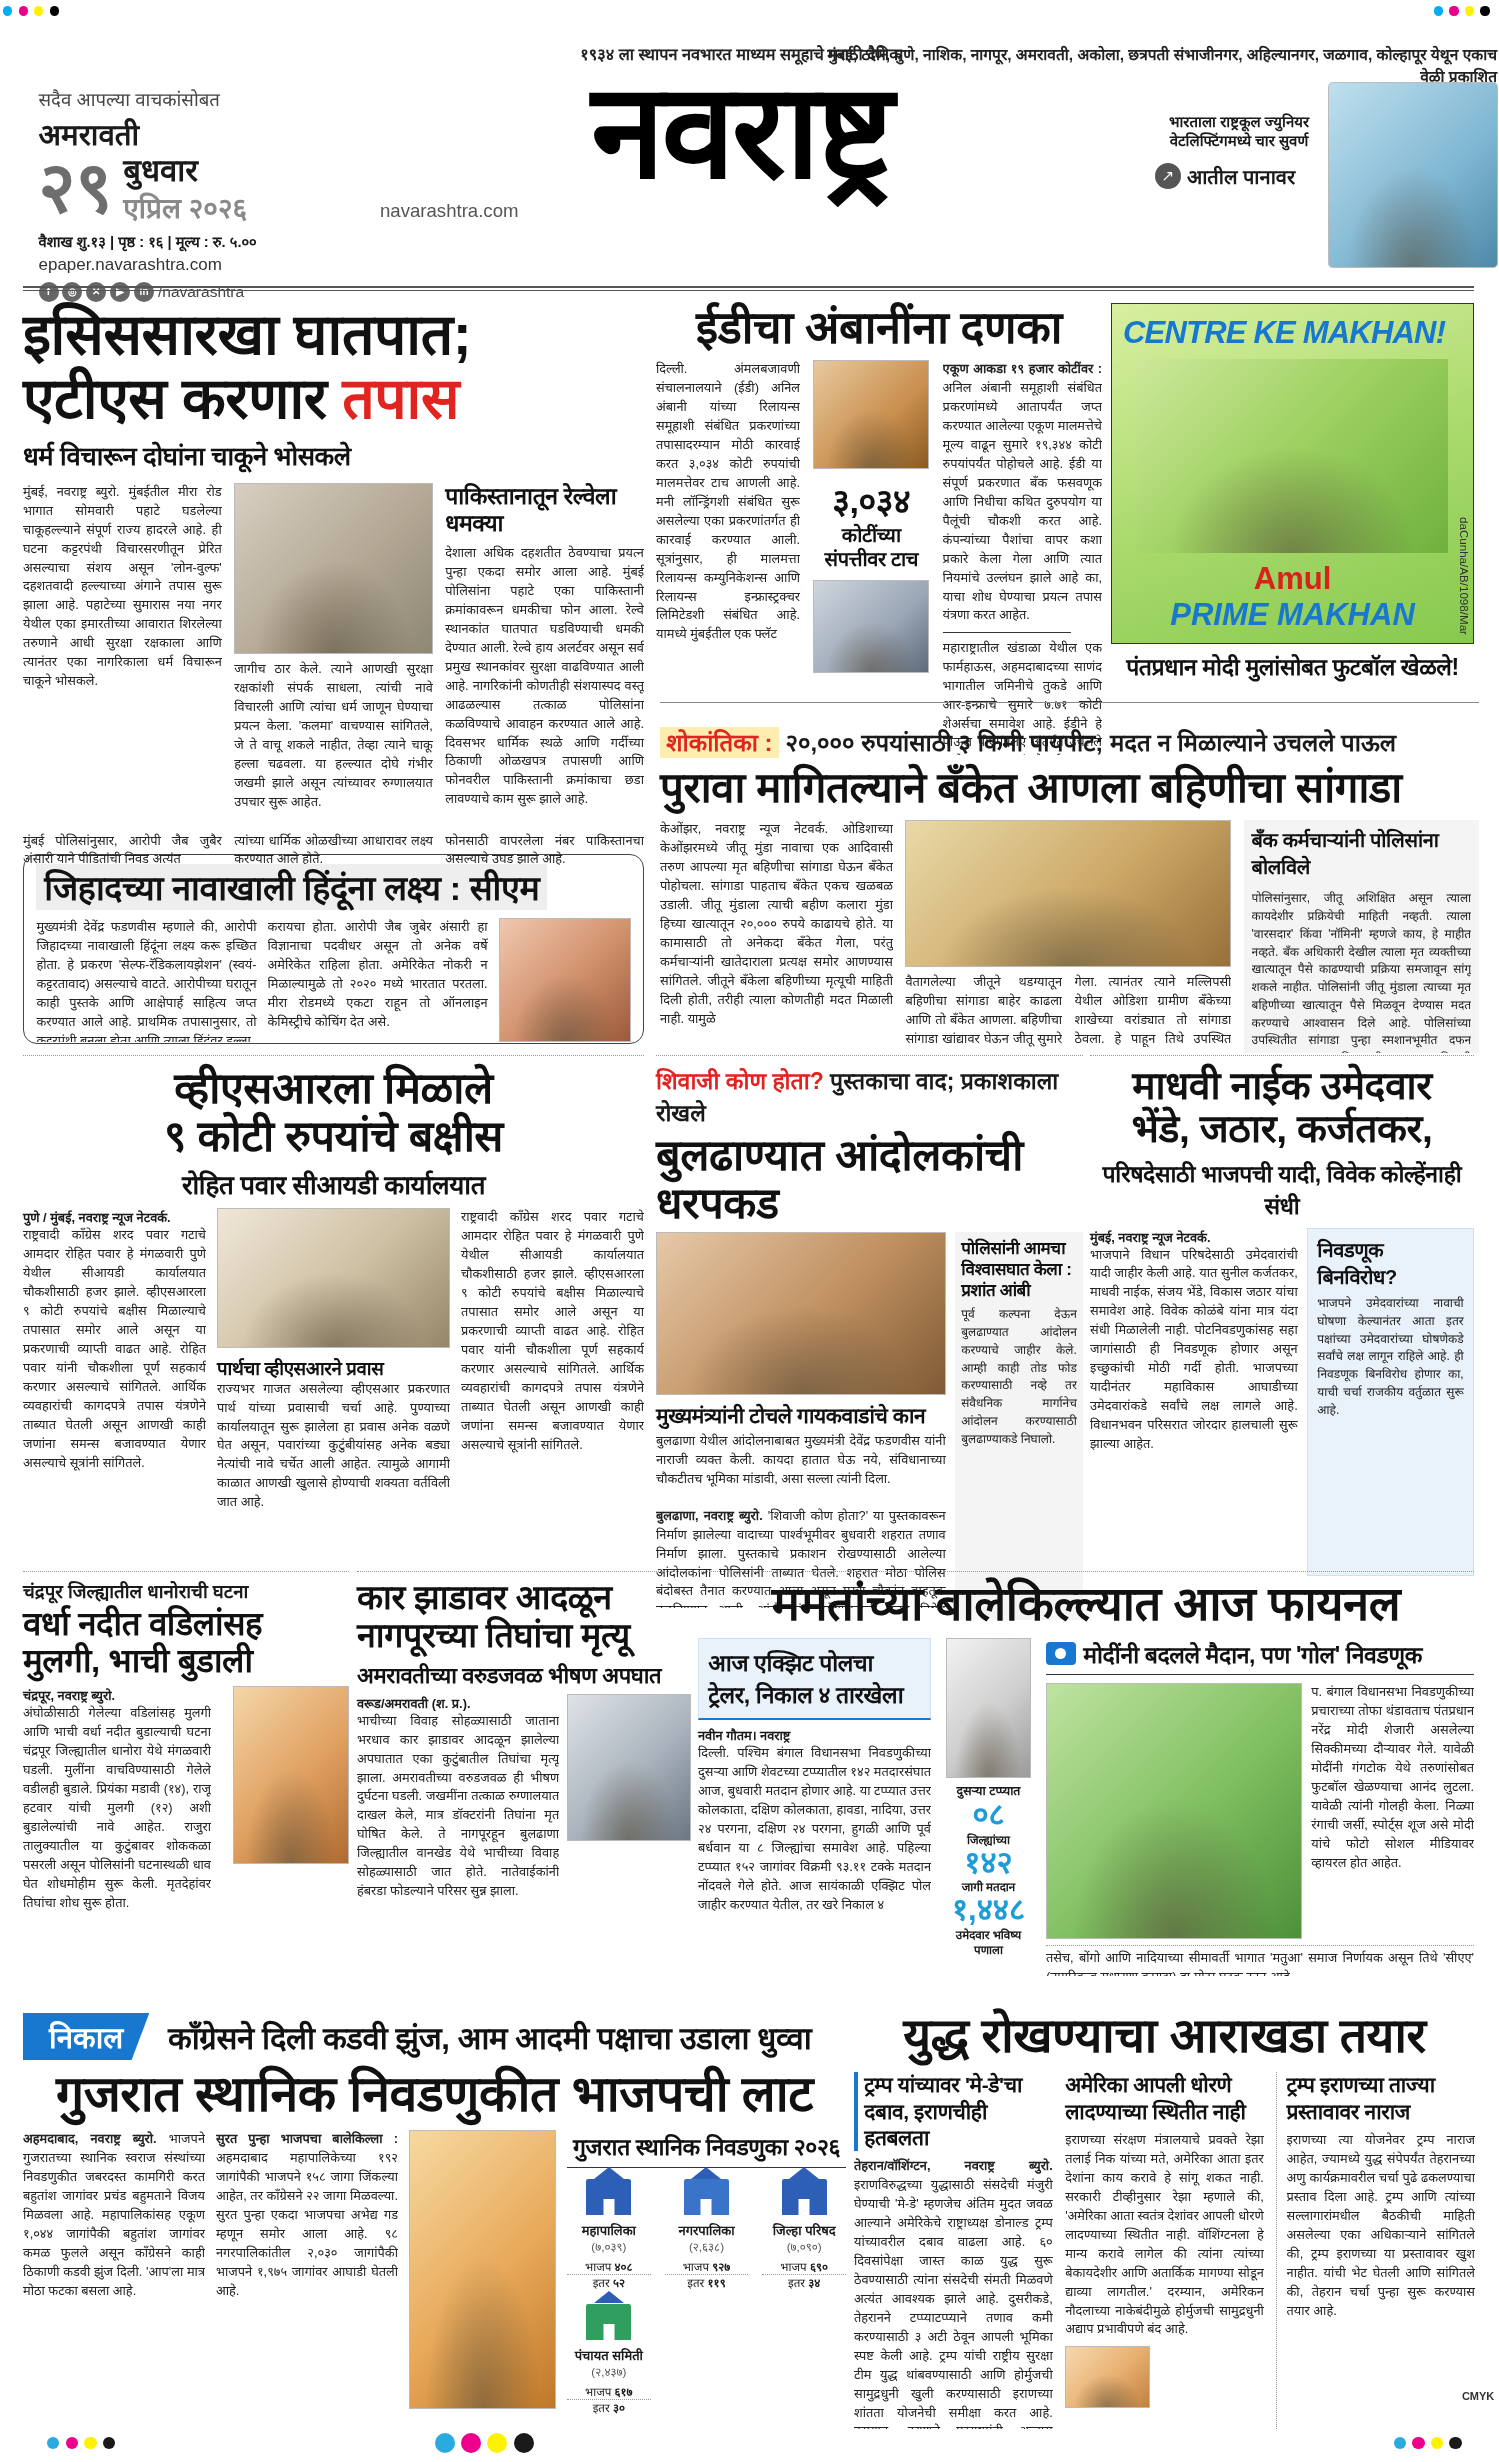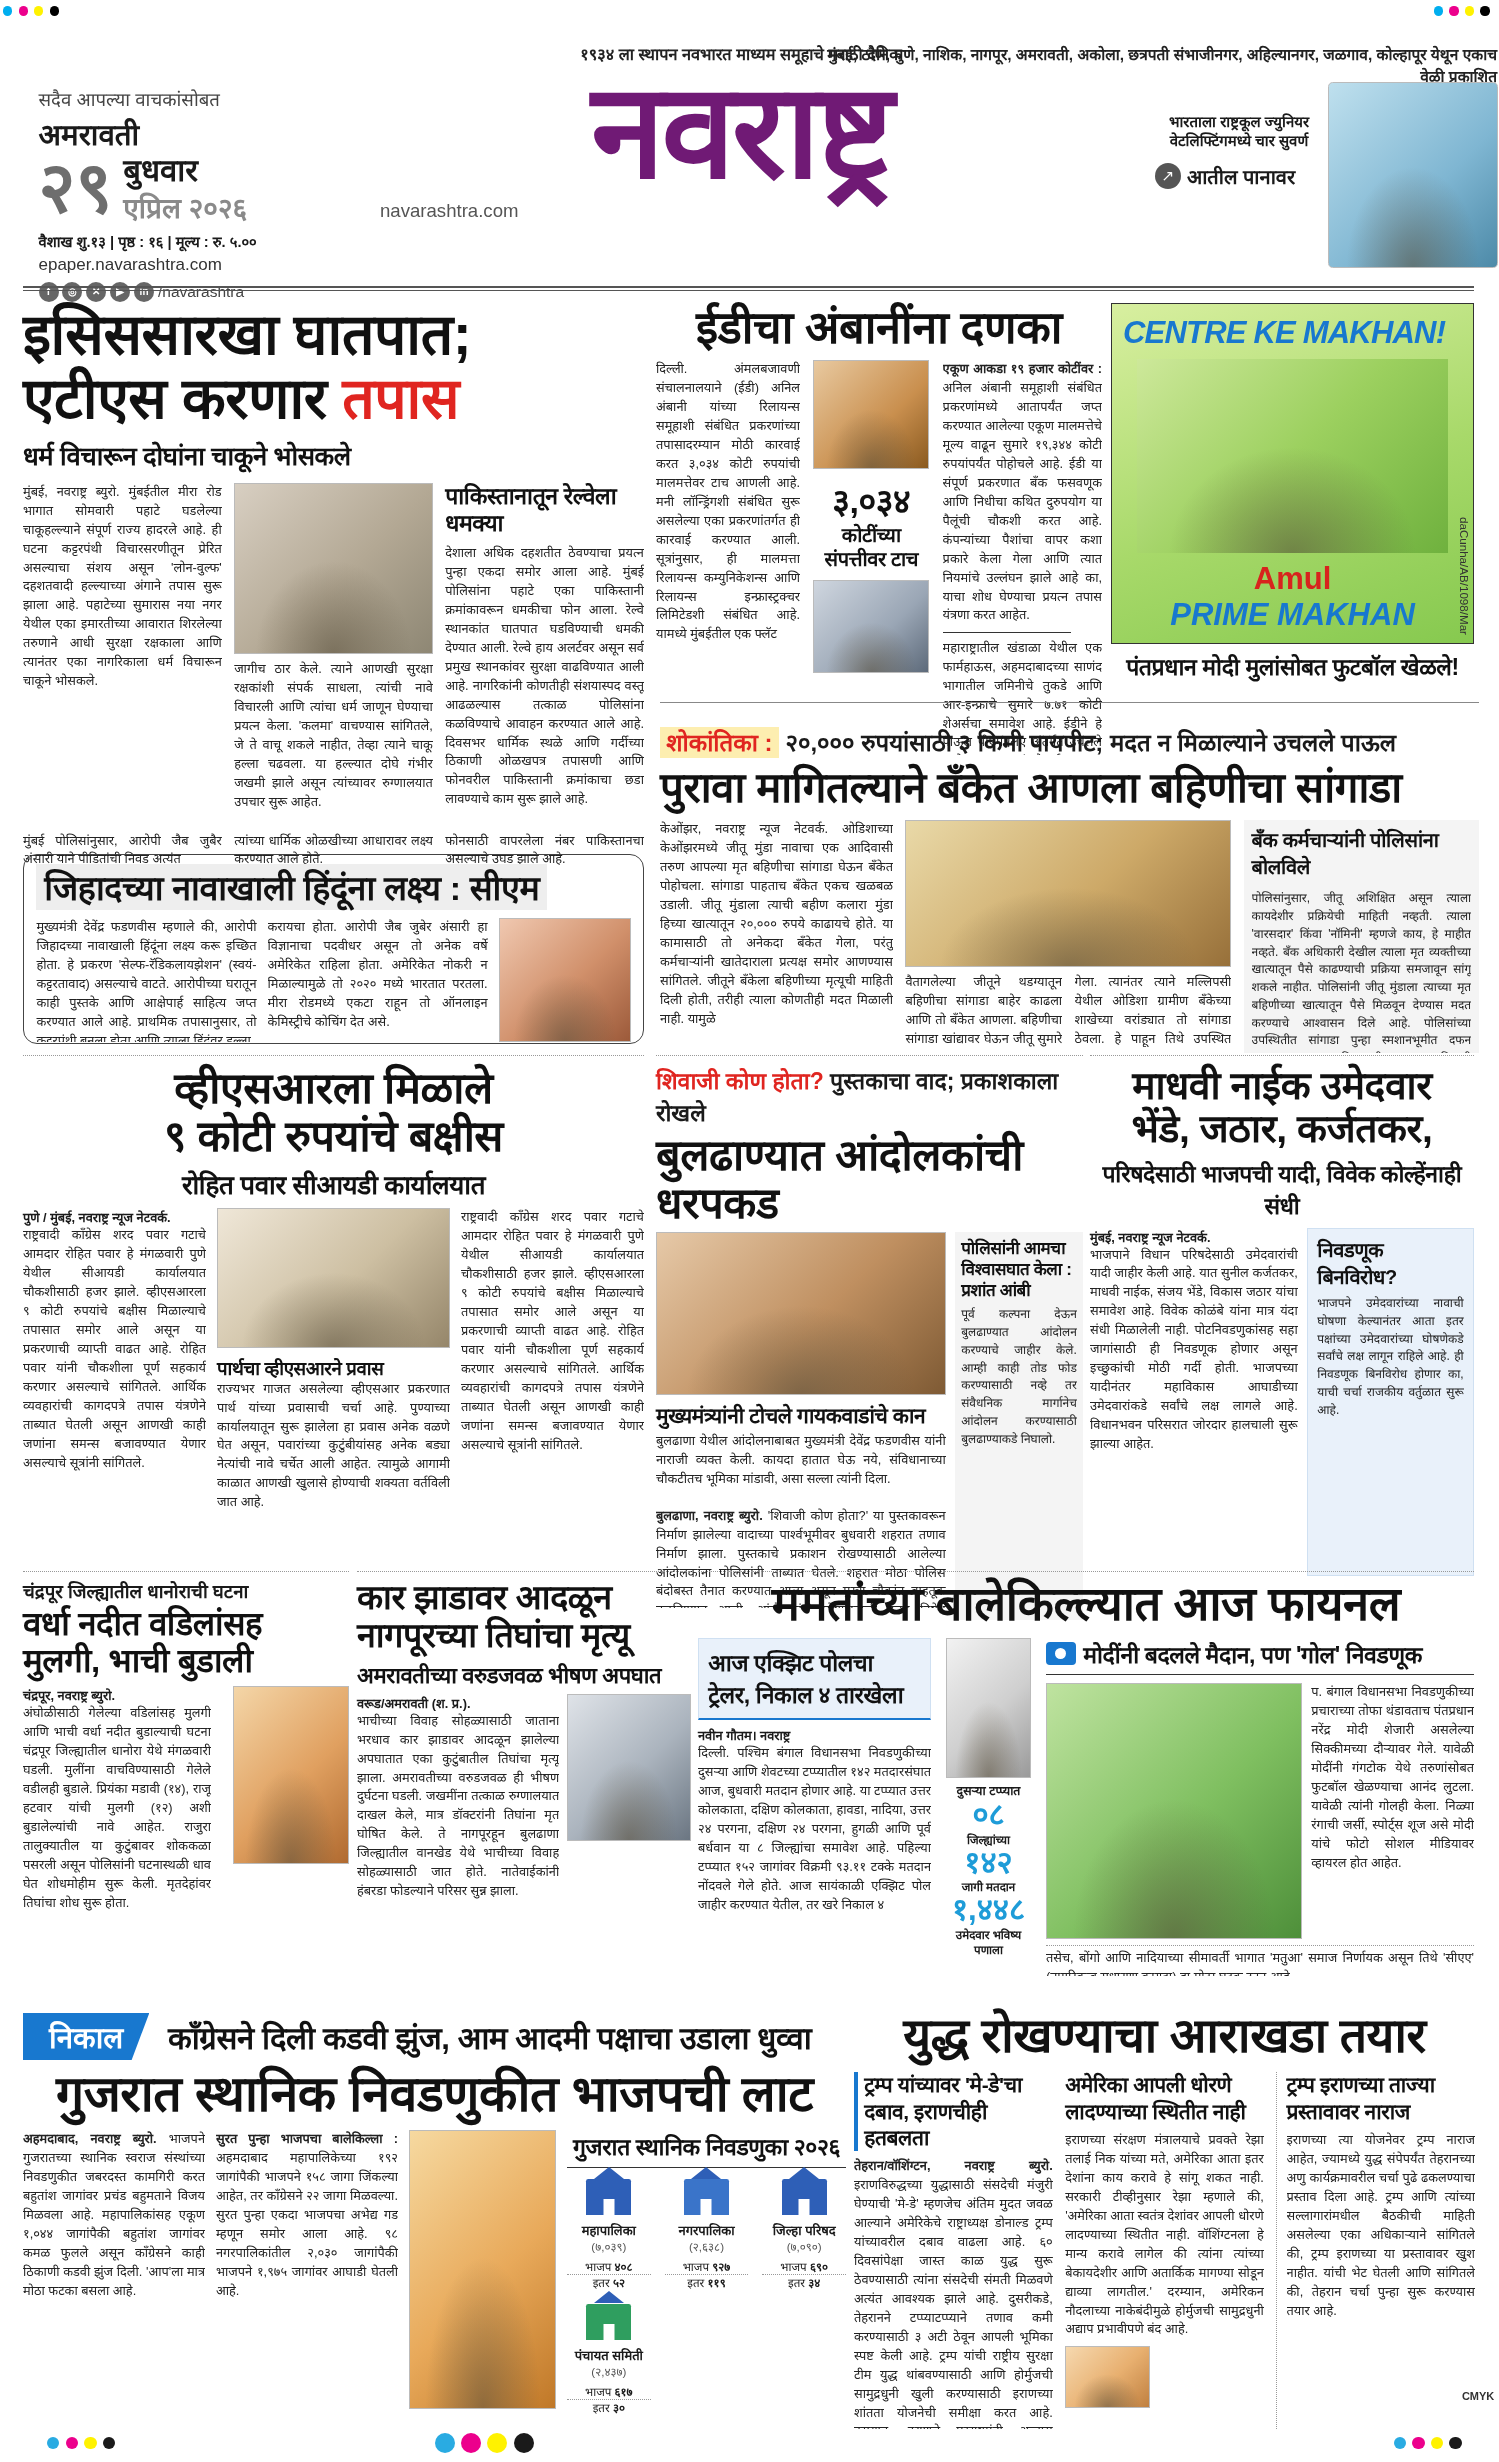--- a/index.html
+++ b/index.html
@@ -59,21 +59,21 @@
         <span class="soc">◎</span>
         <span class="soc">✕</span>
         <span class="soc">▶</span>
         <span class="soc">in</span>
         <span style="font-size:15.5px;color:#444;">/navarashtra</span>
       </div>
     </div>
 
     <div class="abs" style="left:334px;top:0;width:768px;text-align:center;">
       <div style="font-size:16.3px;font-weight:bold;color:#222;">१९३४ ला स्थापन नवभारत माध्यम समूहाचे मराठी दैनिक</div>
-      <div style="font-size:132px;font-weight:bold;color:#701a75;line-height:1.02;letter-spacing:-3.1px;">नवराष्ट्र</div>
+      <div style="font-size:132px;font-weight:bold;color:#000000;line-height:1.02;letter-spacing:-3.1px;">नवराष्ट्र</div>
       <div style="font-size:18.6px;color:#555;text-align:left;padding-left:23px;">navarashtra.com</div>
     </div>
 
     <div class="abs" style="left:776px;top:0;width:698px;text-align:right;font-size:15.5px;font-weight:bold;color:#222;">मुंबई, ठाणे, पुणे, नाशिक, नागपूर, अमरावती, अकोला, छत्रपती संभाजीनगर, अहिल्यानगर, जळगाव, कोल्हापूर येथून एकाच वेळी प्रकाशित</div>
 
     <div class="abs" style="left:1127px;top:39px;width:348px;height:186px;display:flex;">
       <div style="width:178px;padding:31px 4.7px 0 4.7px;">
         <div style="font-size:15px;font-weight:bold;line-height:1.25;text-align:center;">भारताला राष्ट्रकूल ज्युनियर वेटलिफ्टिंगमध्ये चार सुवर्ण</div>
         <div style="margin-top:12.4px;display:flex;align-items:center;gap:6.2px;">
           <span style="display:inline-flex;width:26px;height:26px;border-radius:50%;background:#555;color:#fff;align-items:center;justify-content:center;font-size:15.5px;">↗</span>

